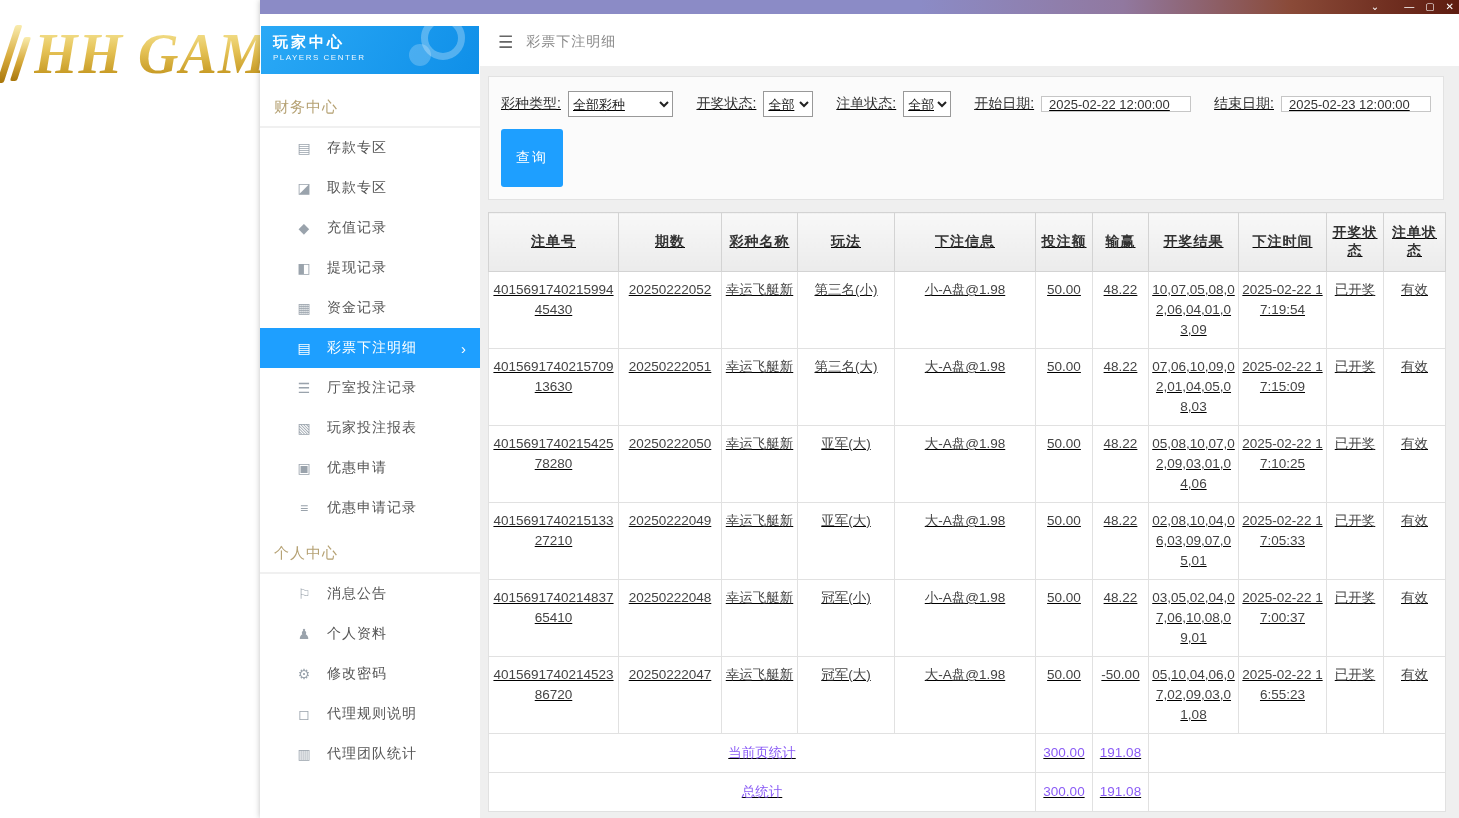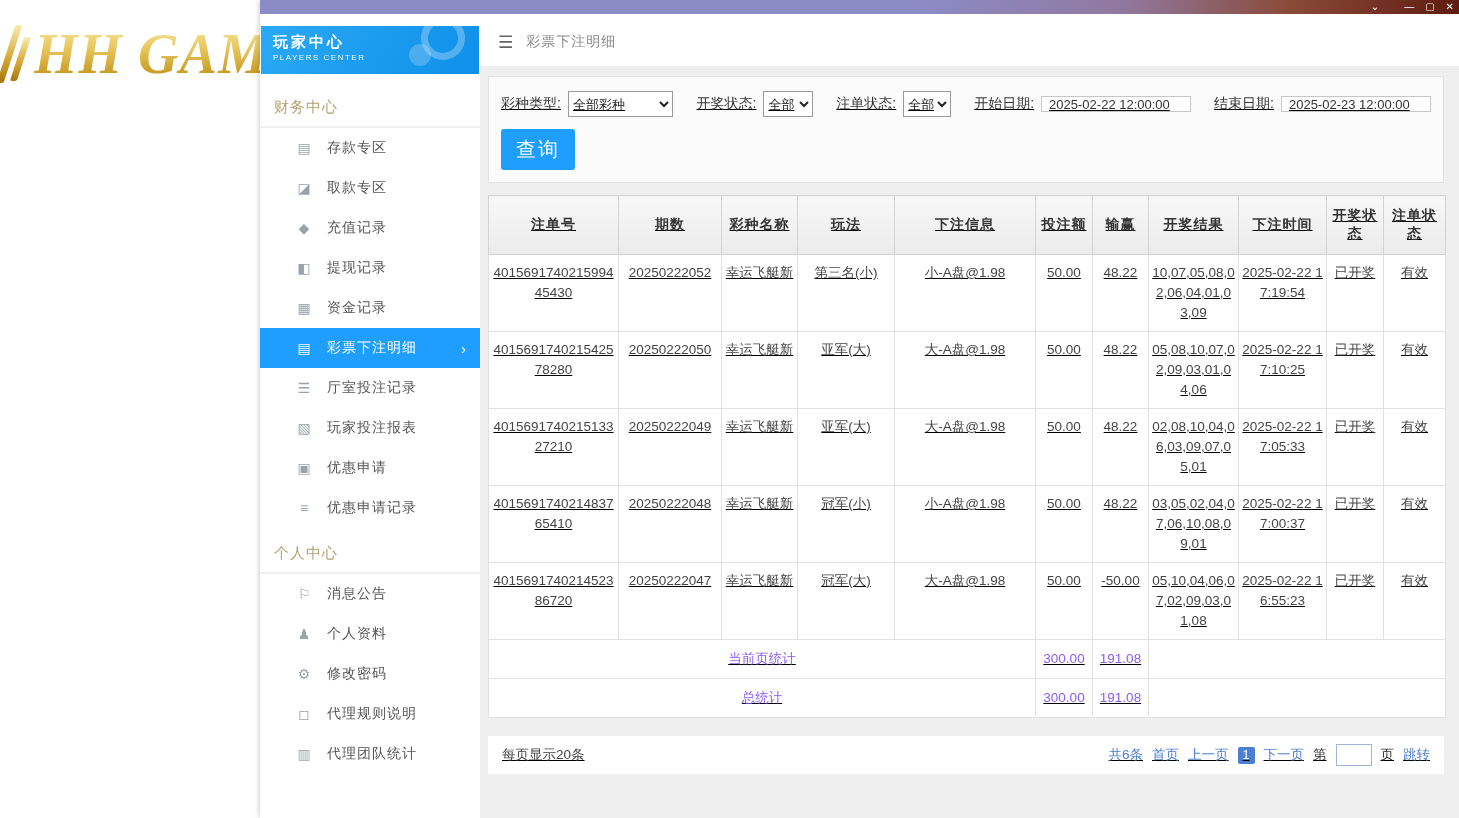--- a/index.html
+++ b/index.html
@@ -61,21 +61,21 @@
   .filter-card { background:#fbfbfb; border:1px solid #e2e2e2; padding:14px 12px 12px; }
   .filter-row { display:flex; align-items:center; gap:7px; font-size:14px; color:#333; flex-wrap:nowrap; }
   .f-label { white-space:nowrap; }
   .f-label.gap { margin-left:16px; }
   select.sel { height:26px; border:1px solid #999; background:#fff; font-size:13px; color:#222; }
   .w112 { width:123px; } .w58 { width:58px; } .w52 { width:52px; }
   input.date-input { width:150px; height:16px; border:1px solid #c6c6c6; padding:0 7px;
     font-size:13px; color:#333; background:#fff; }
   .btn-row { margin-top:12px; }
   .btn-search { background:#1E9FFF; color:#fff; border:none; border-radius:3px;
-    padding:7px 15px; font-size:20px; cursor:pointer; letter-spacing:2px; }
+    padding:20px 15px; font-size:14px; cursor:pointer; letter-spacing:2px; }
 
   
   table.bet-table { width:100%; border-collapse:collapse; table-layout:fixed; background:#fff;
     margin-top:12px; border:1px solid #cfcfcf; }
   .bet-table th { background:linear-gradient(#f8f8f8,#ebebeb); border:1px solid #d3d3d3;
     font-size:14px; font-weight:bold; color:#333; padding:11px 2px; letter-spacing:1px; }
   .bet-table td { border:1px solid #e1e1e1; font-size:13.5px; color:#444; text-align:center;
     vertical-align:top; padding:8px 3px; line-height:20px; word-break:break-all; }
   .bet-table tr.stats-row td { vertical-align:middle; padding:9px 3px; color:#8b5cf6; }
   .c1{width:130px}.c2{width:103px}.c3{width:76px}.c4{width:97px}.c5{width:141px}.c6{width:57px}
@@ -299,20 +299,33 @@
     <td>第三名(小)</td>
     <td>小-A盘@1.98</td>
     <td>50.00</td>
     <td>48.22</td>
     <td>10,07,05,08,02,06,04,01,03,09</td>
     <td>2025-02-22 17:19:54</td>
     <td>已开奖</td>
     <td>有效</td>
   </tr>
 
+  <tr>
+    <td>401569174021570913630</td>
+    <td>20250222051</td>
+    <td>幸运飞艇新</td>
+    <td>第三名(大)</td>
+    <td>大-A盘@1.98</td>
+    <td>50.00</td>
+    <td>48.22</td>
+    <td>07,06,10,09,02,01,04,05,08,03</td>
+    <td>2025-02-22 17:15:09</td>
+    <td>已开奖</td>
+    <td>有效</td>
+  </tr>
 
   <tr>
     <td>401569174021542578280</td>
     <td>20250222050</td>
     <td>幸运飞艇新</td>
     <td>亚军(大)</td>
     <td>大-A盘@1.98</td>
     <td>50.00</td>
     <td>48.22</td>
     <td>05,08,10,07,02,09,03,01,04,06</td>

